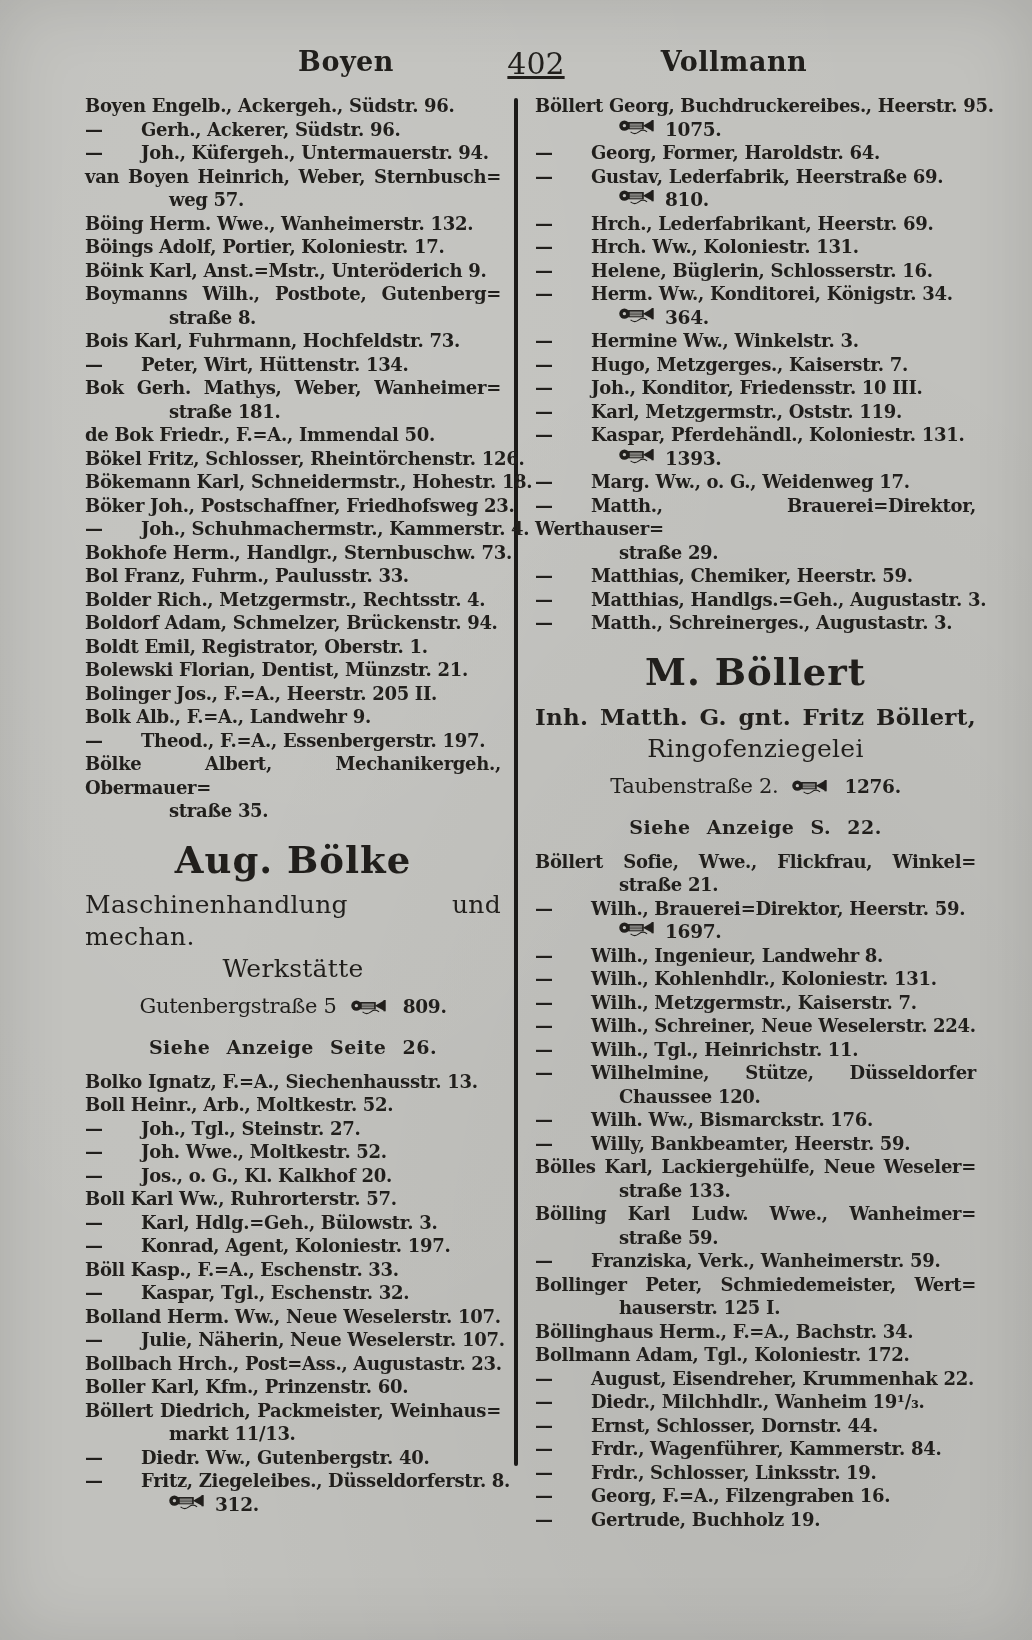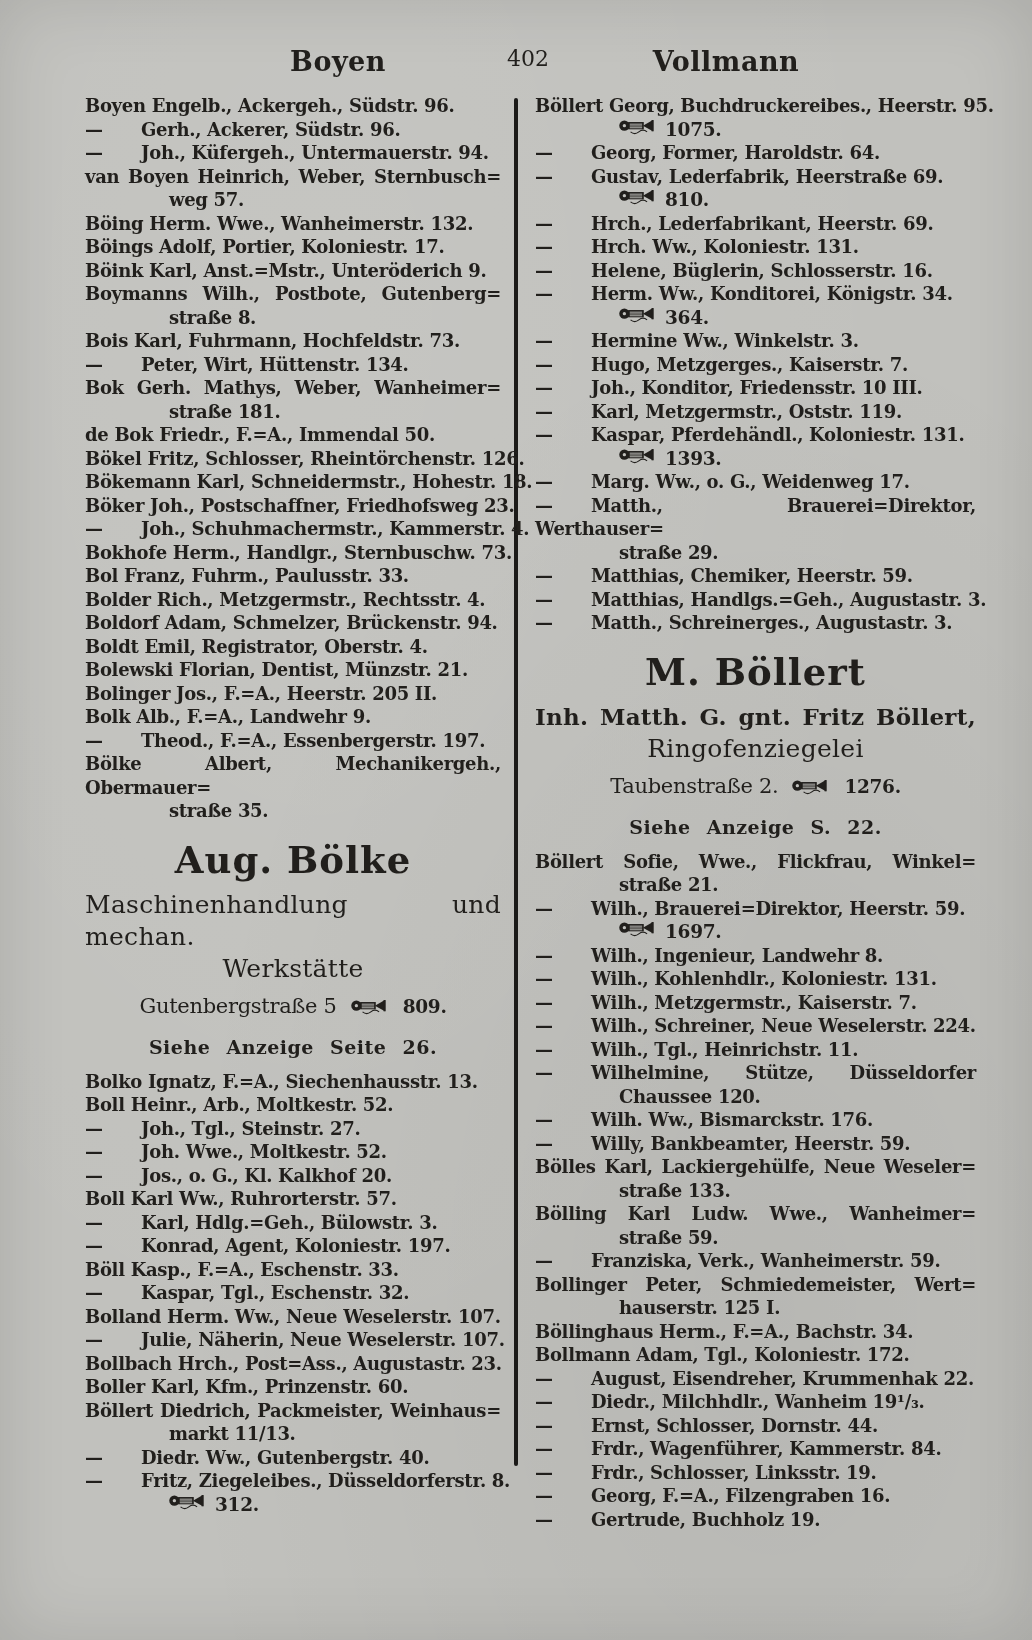--- a/index.html
+++ b/index.html
@@ -11,25 +11,25 @@
       radial-gradient(ellipse at 30% 20%, rgba(255,255,255,0.07), rgba(0,0,0,0) 60%),
       radial-gradient(ellipse at 75% 80%, rgba(0,0,0,0.05), rgba(0,0,0,0) 55%);
     font-family:"DejaVu Serif", serif;
     color:var(--ink);
     overflow:hidden;
     position:relative;
   }
   .page { position:absolute; inset:0; box-shadow: inset 0 0 70px rgba(0,0,0,0.12); }
 
   
-  .hdr { position:absolute; top:46px; left:8px; width:944px; height:34px; }
+  .hdr { position:absolute; top:46px; left:16px; width:944px; height:34px; }
   .guide { position:absolute; font-weight:bold; font-size:27px; letter-spacing:0.5px; }
   .guide.l { left:330px; transform:translateX(-50%); }
   .guide.r { left:718px; transform:translateX(-50%); }
-  .pageno { position:absolute; left:520px; transform:translateX(-50%); font-size:22px; font-weight:normal; }
+  .pageno { position:absolute; left:520px; transform:translateX(-50%); font-size:30px; font-weight:normal;text-decoration:underline; }
 
   
   .col { position:absolute; top:94px; font-size:18px; font-weight:bold; letter-spacing:-0.3px; line-height:23.5px; }
   .col.left  { left:85px;  width:416px; }
   .col.right { left:535px; width:441px; }
   .divider { position:absolute; left:514px; top:98px; width:4px; height:1368px; background:#1b1a18; border-radius:2px; }
 
   .line { white-space:nowrap; }
   .line.justify { white-space:normal; text-align:justify; text-align-last:justify; }
   .dash { display:inline-block; width:56px; }
@@ -75,21 +75,21 @@
       <div class="line cont">straße 181.</div>
       <div class="line">de Bok Friedr., F.=A., Immendal 50.</div>
       <div class="line">Bökel Fritz, Schlosser, Rheintörchenstr. 126.</div>
       <div class="line">Bökemann Karl, Schneidermstr., Hohestr. 18.</div>
       <div class="line">Böker Joh., Postschaffner, Friedhofsweg 23.</div>
       <div class="line"><span class="dash">—</span><span>Joh., Schuhmachermstr., Kammerstr. 4.</span></div>
       <div class="line">Bokhofe Herm., Handlgr., Sternbuschw. 73.</div>
       <div class="line">Bol Franz, Fuhrm., Paulusstr. 33.</div>
       <div class="line">Bolder Rich., Metzgermstr., Rechtsstr. 4.</div>
       <div class="line">Boldorf Adam, Schmelzer, Brückenstr. 94.</div>
-      <div class="line">Boldt Emil, Registrator, Oberstr. 4.</div>
+      <div class="line">Boldt Emil, Registrator, Oberstr. 1.</div>
       <div class="line">Bolewski Florian, Dentist, Münzstr. 21.</div>
       <div class="line">Bolinger Jos., F.=A., Heerstr. 205 II.</div>
       <div class="line">Bolk Alb., F.=A., Landwehr 9.</div>
       <div class="line"><span class="dash">—</span><span>Theod., F.=A., Essenbergerstr. 197.</span></div>
       <div class="line justify">Bölke Albert, Mechanikergeh., Obermauer=</div>
       <div class="line cont">straße 35.</div>
       <div class="ad">
         <div class="ad-title">Aug. Bölke</div>
         <div class="ad-line stretch">Maschinenhandlung und mechan.</div>
         <div class="ad-line">Werkstätte</div>

